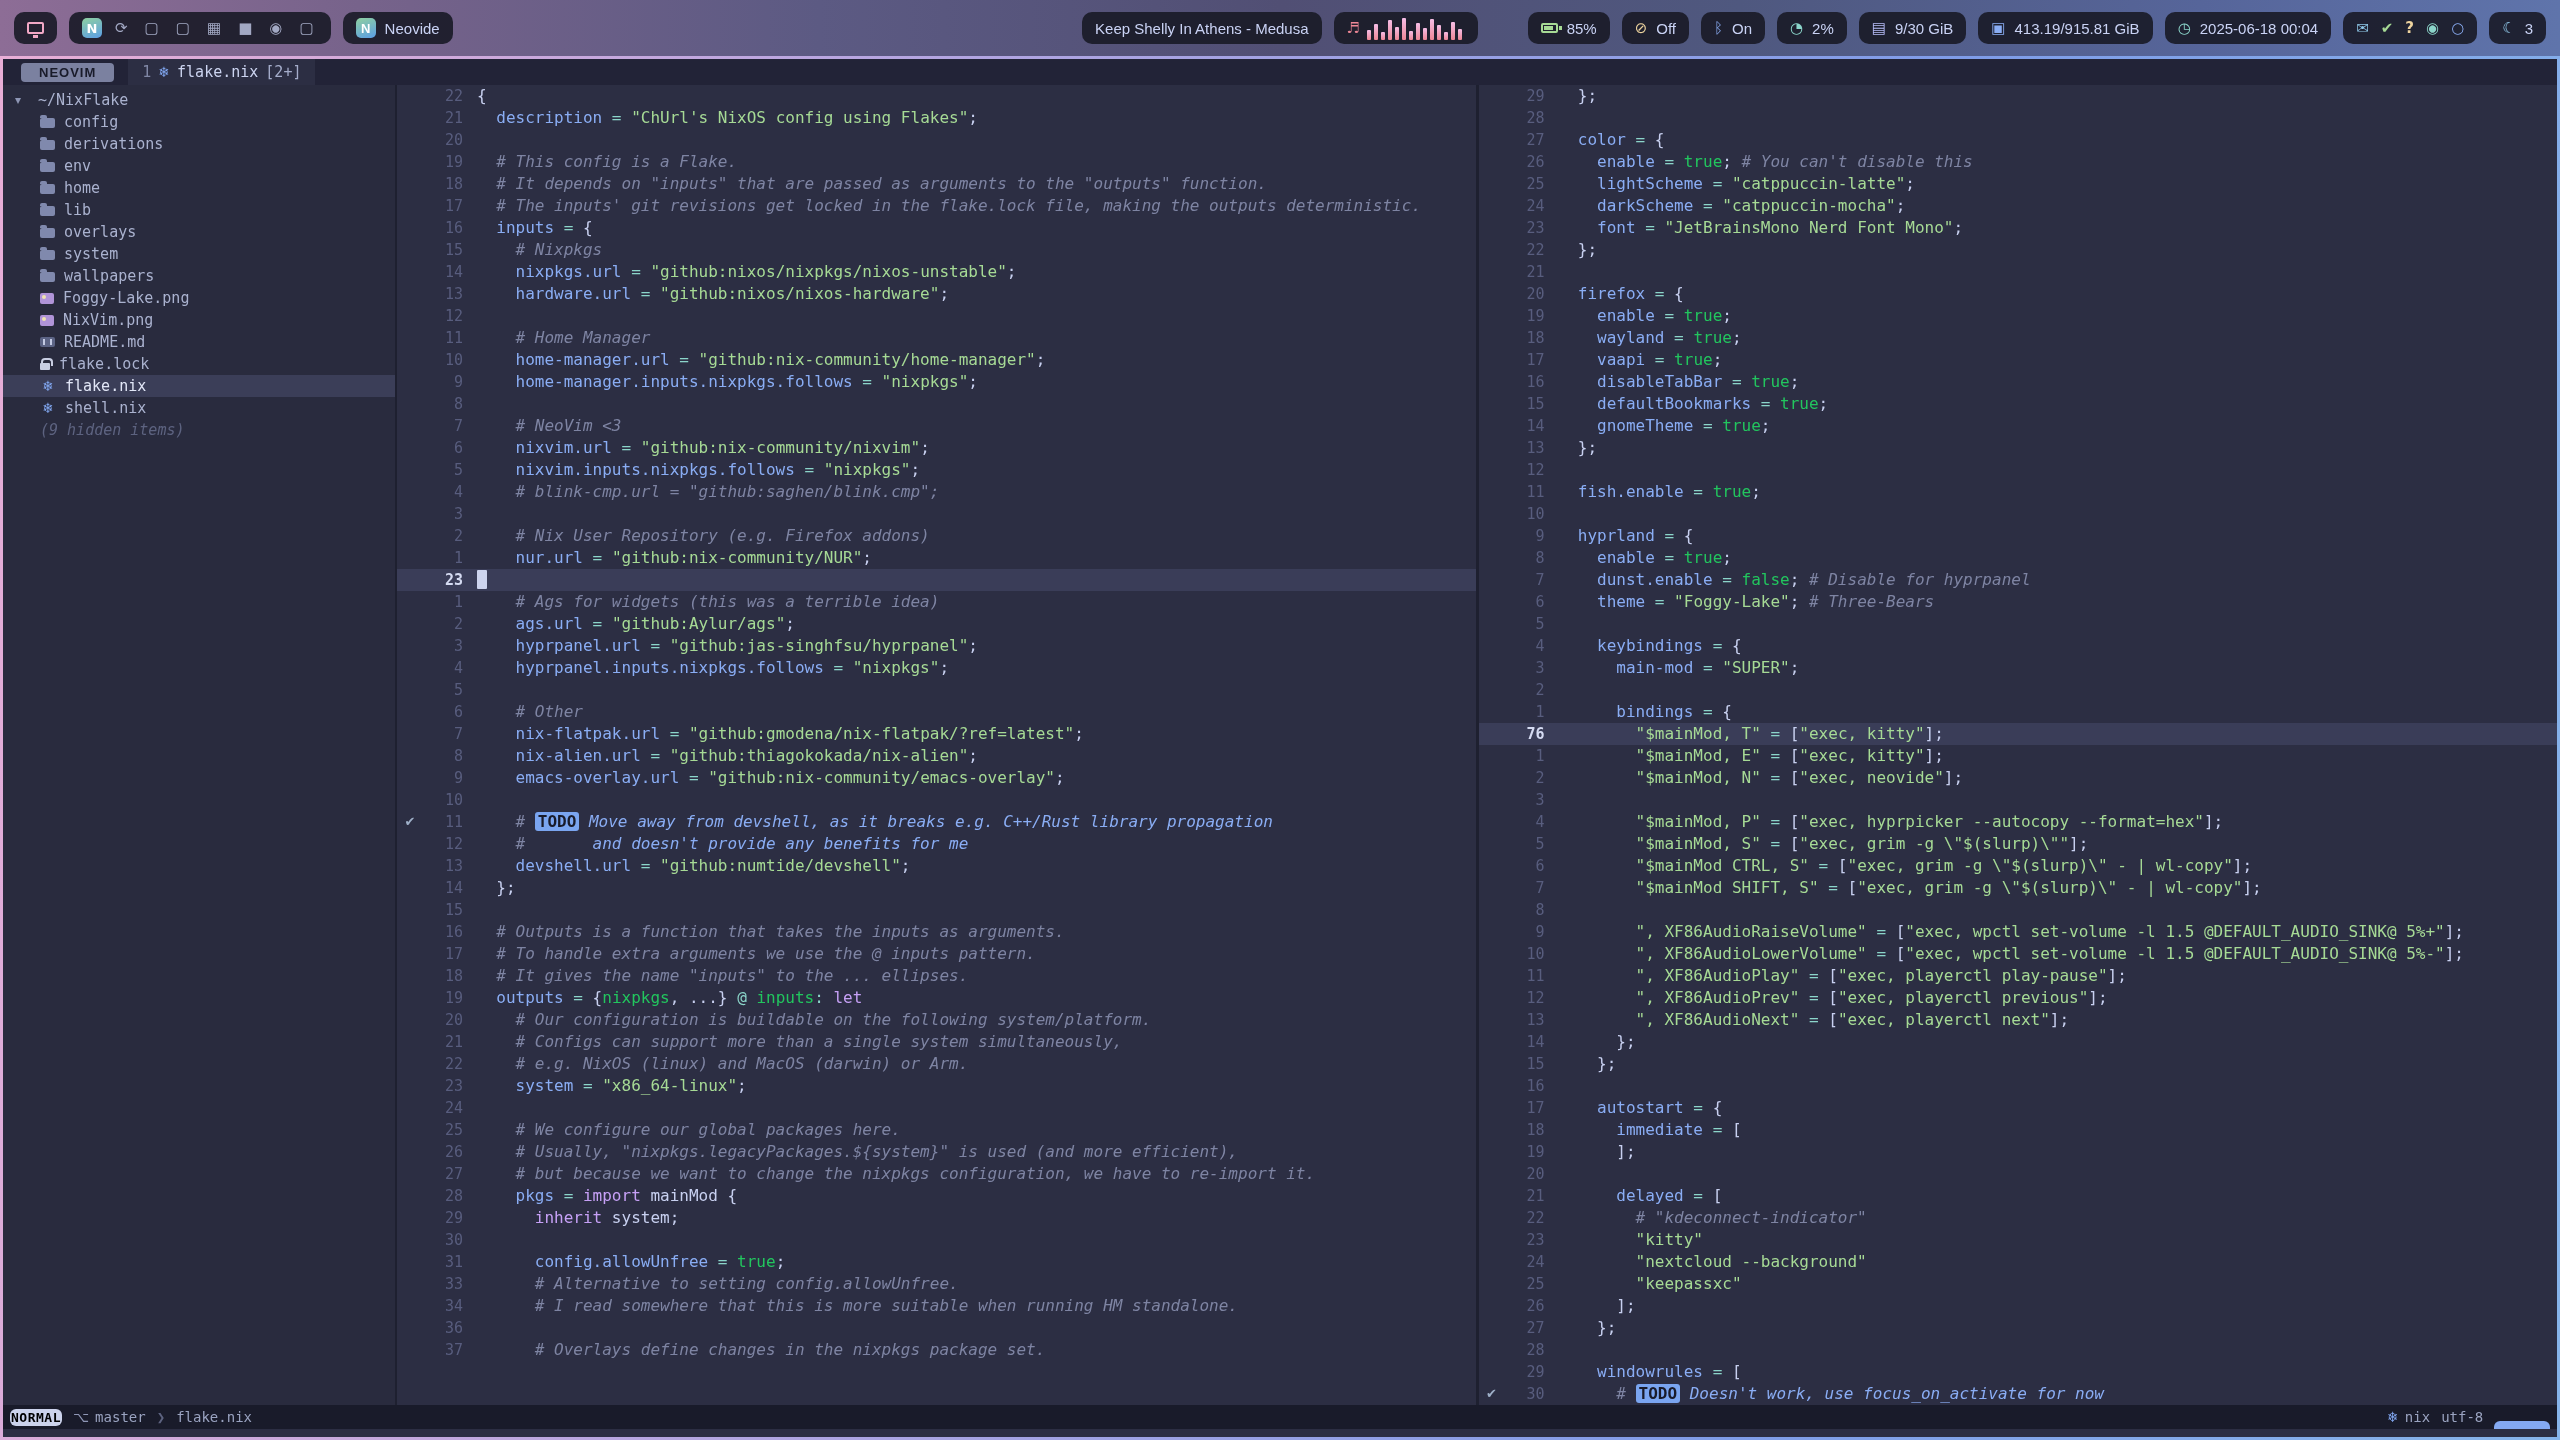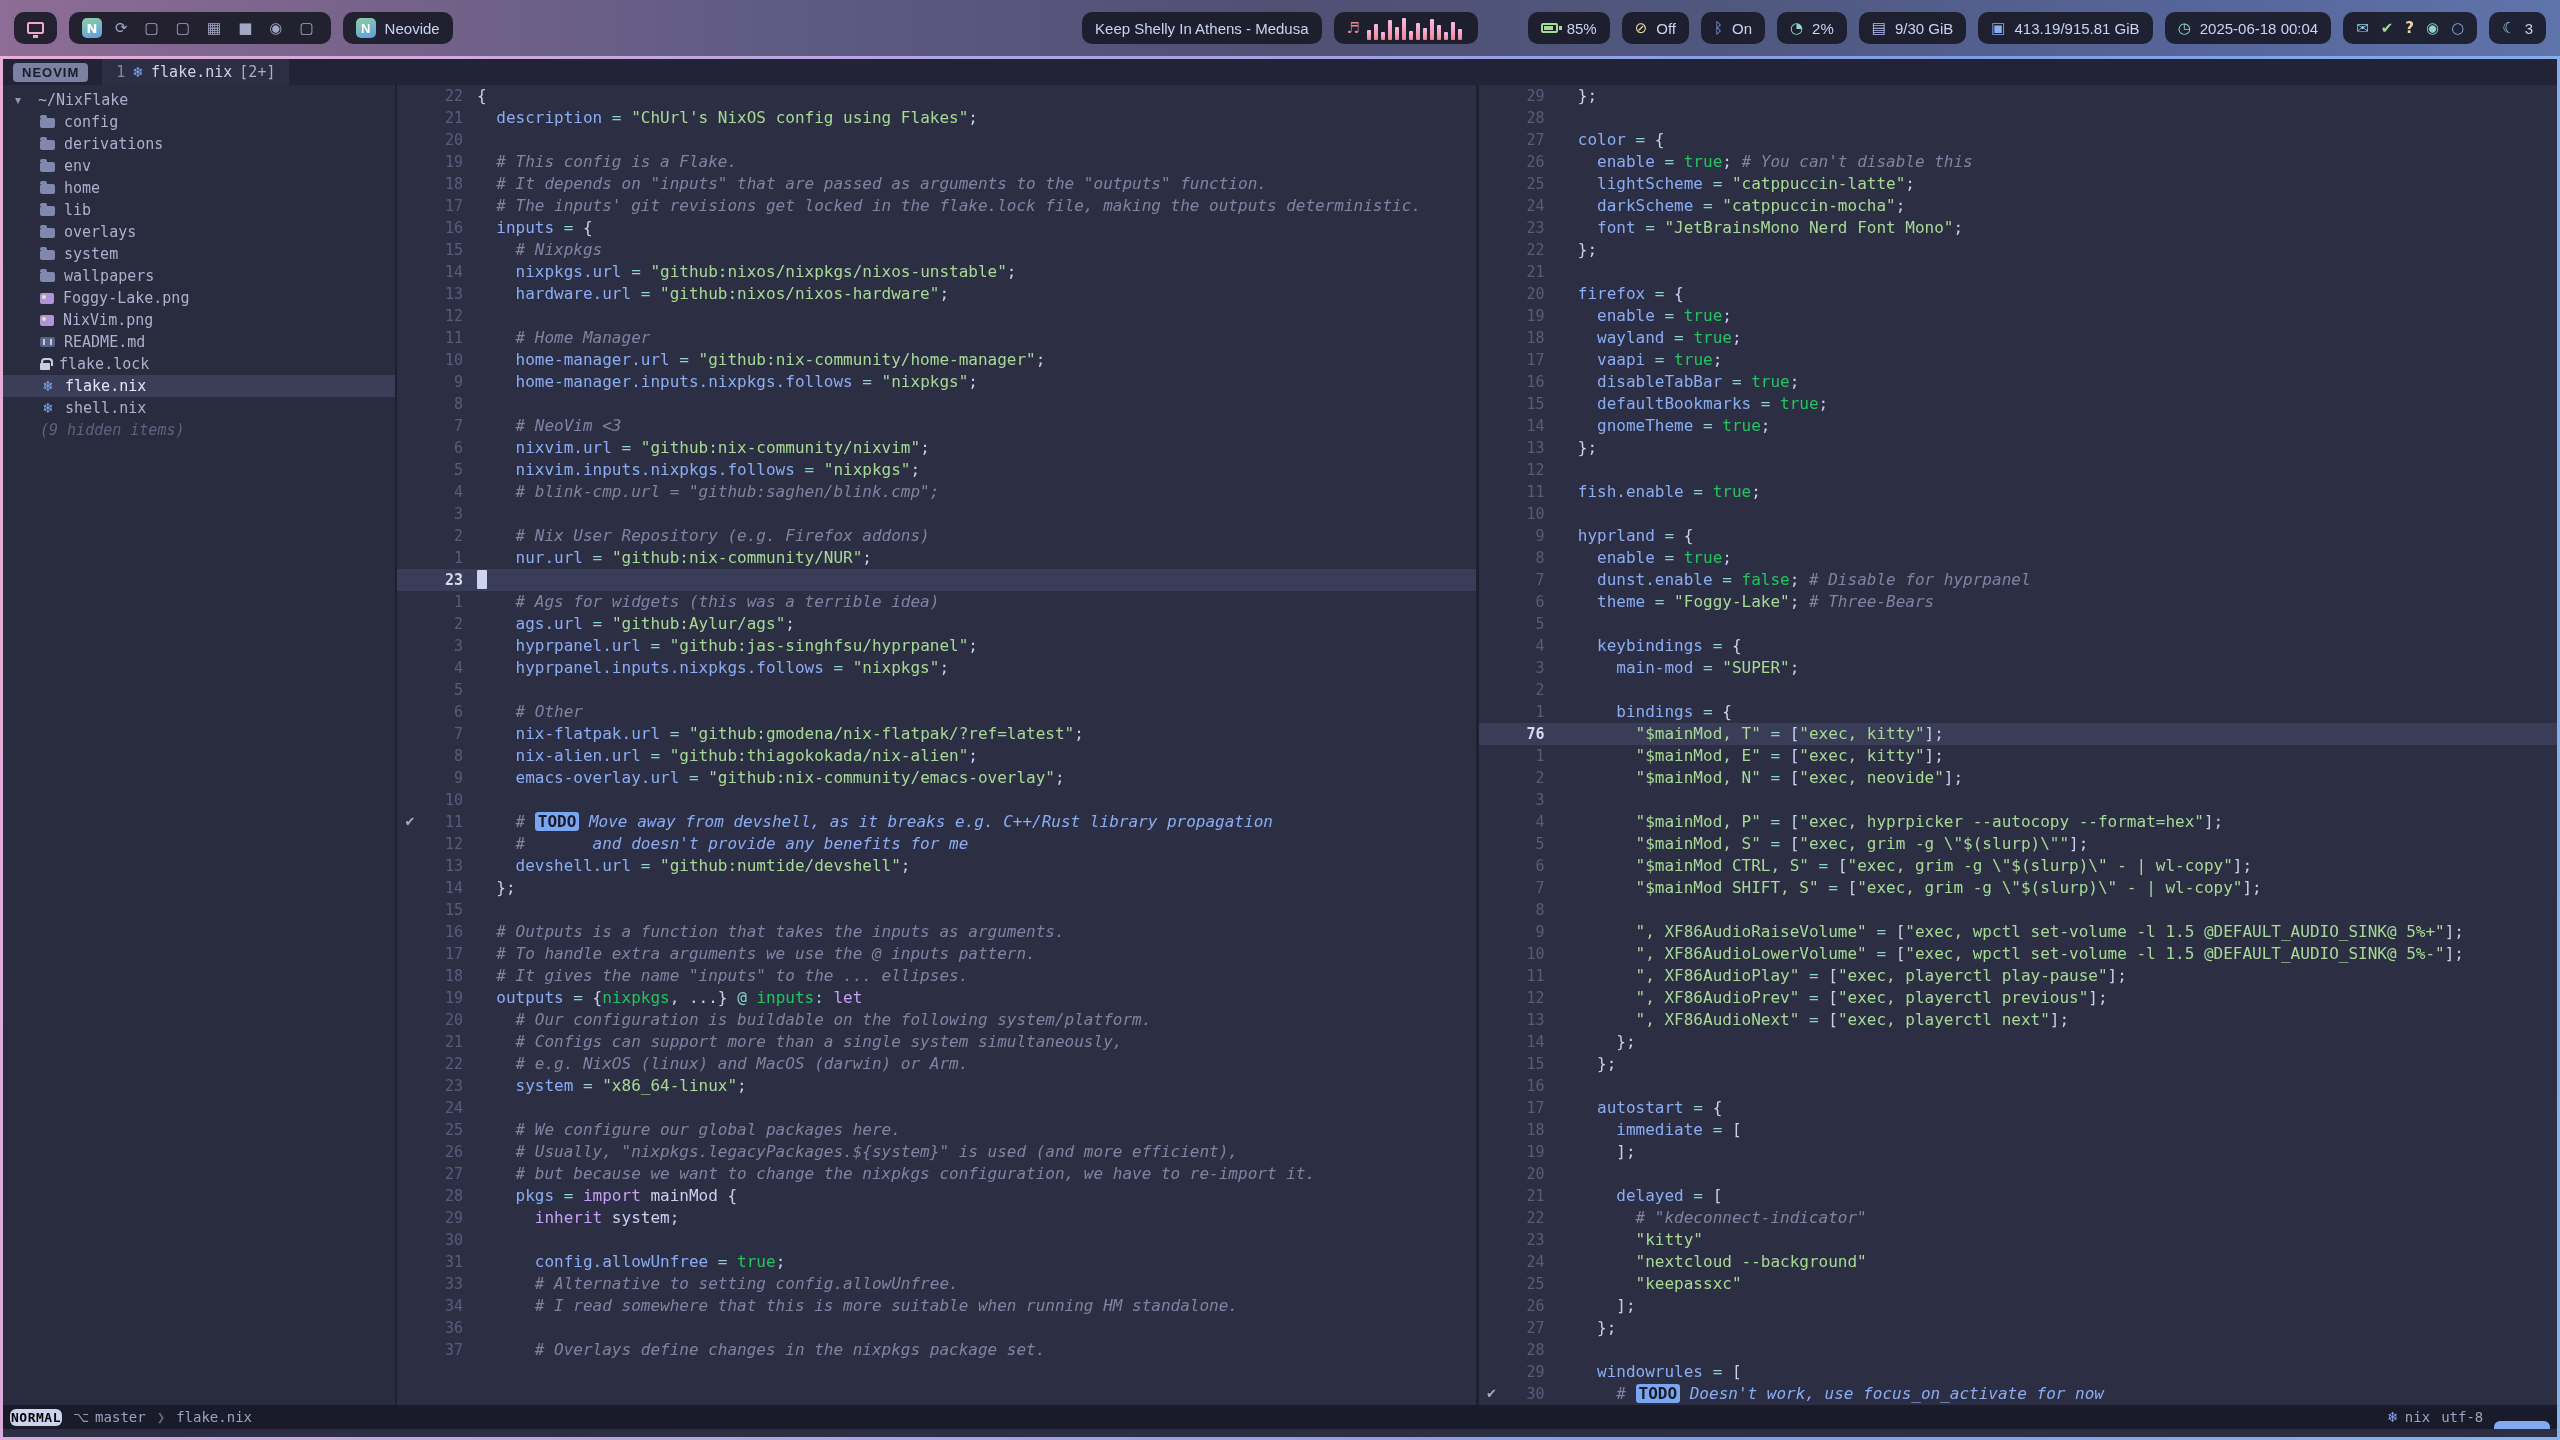--- a/index.html
+++ b/index.html
@@ -37,21 +37,21 @@
   .tico { font-family:"DejaVu Sans", sans-serif; font-size:15px; font-weight:bold; }
 
   
   .winframe { position:absolute; top:56px; left:0; width:2560px; height:1384px; padding:3px;
     background:linear-gradient(100deg,#e8aed6 0%,#b9a6e0 30%,#7f9ce8 70%,#86b4ea 100%); }
   .nvim { width:100%; height:100%; background:#2c2e43; display:flex; flex-direction:column; overflow:hidden; }
 
   
   .tabline { height:26px; flex:none; background:#222337; display:flex; align-items:center; gap:14px; padding-left:10px; }
   .neotree-tab { background:#7b81a0; color:#191b2a; font:bold 13px "Liberation Sans", sans-serif;
-    padding:2px 9px; border-radius:4px; letter-spacing:1px; }
+    padding:2px 18px; border-radius:4px; letter-spacing:1px;margin-left:8px; }
   .buftab { display:inline-flex; align-items:center; gap:7px; background:#2c2e43; height:100%; padding:0 14px;
     color:#ccd4f0; font:15px "DejaVu Sans Mono", monospace; }
   .bufidx { color:#8087a5; }
   .nixico { color:#82a8f2; font-family:"DejaVu Sans", sans-serif; font-size:14px; }
   .bufmod { color:#a5adcb; }
 
   
   .mainrow { flex:1; display:flex; min-height:0; }
 
   

